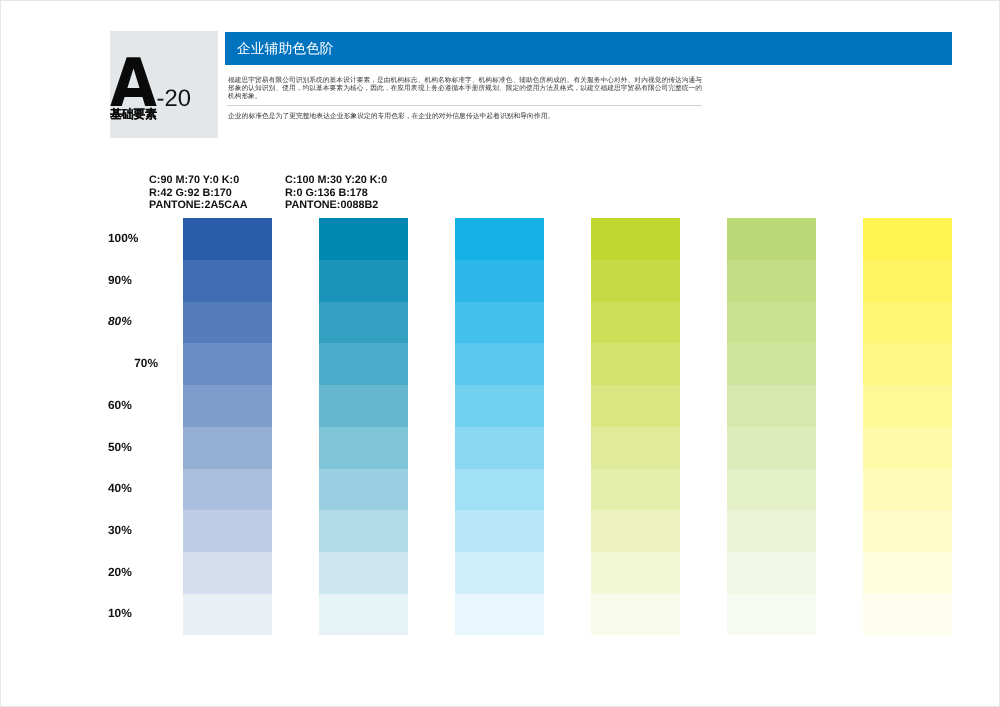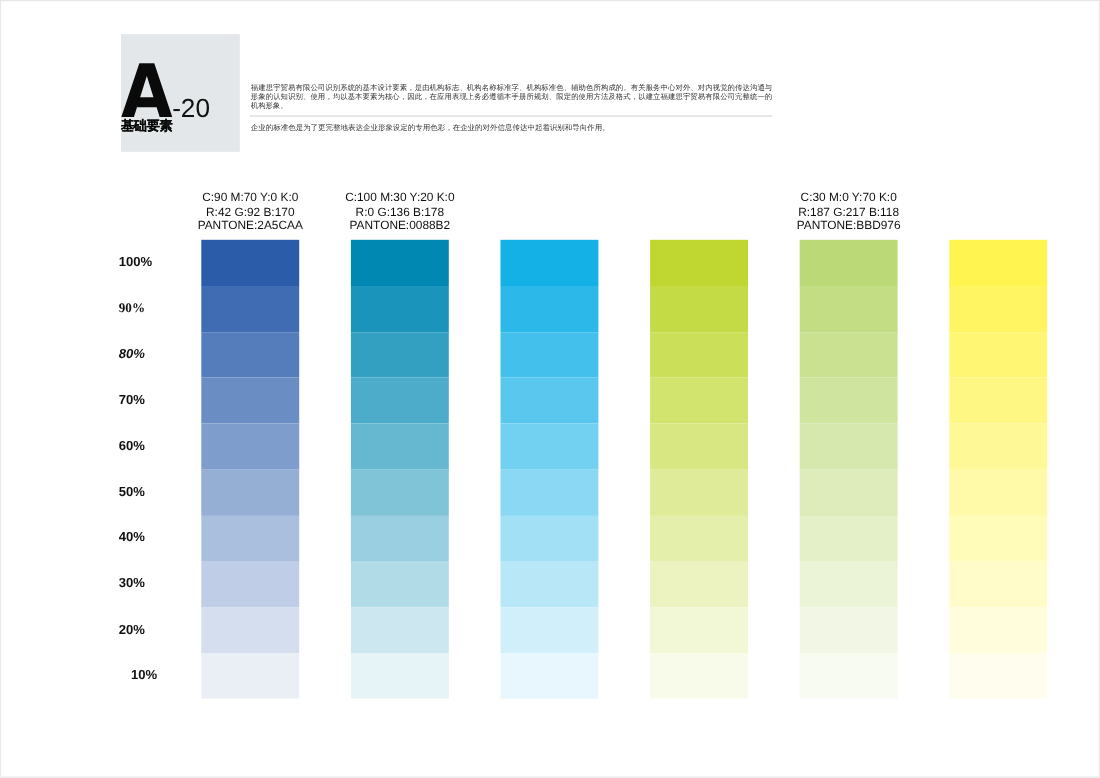--- a/index.html
+++ b/index.html
@@ -122,58 +122,61 @@
     font-size: 11.9px;
     font-weight: bold;
     line-height: 12px;
     color: #111;
   }
   .col { position: absolute; top: 218px; width: 89px; }
   .col-head {
     position: absolute;
     left: -34px; top: -44px;
     width: 157px;
-    text-align: center;
+    text-align: left;
     font-size: 10.8px;
-    font-weight: normal;
+    font-weight: bold;
     line-height: 12.7px;
     color: #111;
     white-space: nowrap;
   }
   .swatch { height: 41.6px; }
 </style>
 </head>
 <body>
 
 <div id="page">
   <div id="page-frame"></div>
 
   <div id="badge">
     <div id="badge-letter">A</div>
     <div id="badge-num">-20</div>
     <div id="badge-label">基础要素</div>
   </div>
 
+  <div id="headerbar">
+    <div id="headerbar-title">企业辅助色色阶</div>
+  </div>
 
   <div id="intro">福建思宇贸易有限公司识别系统的基本设计要素，是由机构标志、机构名称标准字、机构标准色、辅助色所构成的。有关服务中心对外、对内视觉的传达沟通与形象的认知识别、使用，均以基本要素为核心，因此，在应用表现上务必遵循本手册所规划、限定的使用方法及格式，以建立福建思宇贸易有限公司完整统一的机构形象。</div>
   <div id="divider"></div>
   <div id="note">企业的标准色是为了更完整地表达企业形象设定的专用色彩，在企业的对外信息传达中起着识别和导向作用。</div>
 
   <div id="scale">
     <div id="tick-axis">
         <div class="tick" style="top: 231.9px;">100%</div>
-        <div class="tick" style="top: 273.9px; font-family: Liberation Serif, serif;">90%</div>
+        <div class="tick" style="top: 273.9px;">90%</div>
         <div class="tick" style="top: 315.4px; font-style: italic;">80%</div>
-        <div class="tick" style="top: 356.9px;">70%</div>
+        <div class="tick" style="top: 356.9px; text-align: right;">70%</div>
         <div class="tick" style="top: 398.9px;">60%</div>
         <div class="tick" style="top: 440.9px;">50%</div>
         <div class="tick" style="top: 482.4px;">40%</div>
         <div class="tick" style="top: 523.9px;">30%</div>
         <div class="tick" style="top: 565.9px;">20%</div>
-        <div class="tick" style="top: 607.4px; margin-left: 11px;">10%</div>
+        <div class="tick" style="top: 607.4px;">10%</div>
       </div>
     <div id="columns">
         <div class="col" style="left: 183px;">
           <div class="col-head">
             <div>C:90 M:70 Y:0 K:0</div>
             <div>R:42 G:92 B:170</div>
             <div>PANTONE:2A5CAA</div>
           </div>
           <div class="swatch" style="height: 42px; background: rgb(42, 92, 170);"></div>
           <div class="swatch" style="height: 42px; background: rgb(63, 108, 178);"></div>
@@ -221,25 +224,20 @@
           <div class="swatch" style="height: 41px; background: rgb(204, 223, 89);"></div>
           <div class="swatch" style="height: 42px; background: rgb(210, 227, 110);"></div>
           <div class="swatch" style="height: 42px; background: rgb(217, 231, 131);"></div>
           <div class="swatch" style="height: 42px; background: rgb(223, 235, 152);"></div>
           <div class="swatch" style="height: 41px; background: rgb(229, 239, 172);"></div>
           <div class="swatch" style="height: 42px; background: rgb(236, 243, 193);"></div>
           <div class="swatch" style="height: 42px; background: rgb(242, 247, 214);"></div>
           <div class="swatch" style="height: 41px; background: rgb(249, 251, 234);"></div>
         </div>
         <div class="col" style="left: 727px;">
-          <div class="col-head">
-            <div>C:30 M:0 Y:70 K:0</div>
-            <div>R:187 G:217 B:118</div>
-            <div>PANTONE:BBD976</div>
-          </div>
           <div class="swatch" style="height: 42px; background: rgb(187, 217, 118);"></div>
           <div class="swatch" style="height: 42px; background: rgb(194, 221, 132);"></div>
           <div class="swatch" style="height: 41px; background: rgb(201, 225, 145);"></div>
           <div class="swatch" style="height: 42px; background: rgb(207, 228, 159);"></div>
           <div class="swatch" style="height: 42px; background: rgb(214, 232, 173);"></div>
           <div class="swatch" style="height: 42px; background: rgb(221, 236, 186);"></div>
           <div class="swatch" style="height: 41px; background: rgb(228, 240, 200);"></div>
           <div class="swatch" style="height: 42px; background: rgb(235, 244, 214);"></div>
           <div class="swatch" style="height: 42px; background: rgb(241, 247, 228);"></div>
           <div class="swatch" style="height: 41px; background: rgb(248, 251, 241);"></div>

